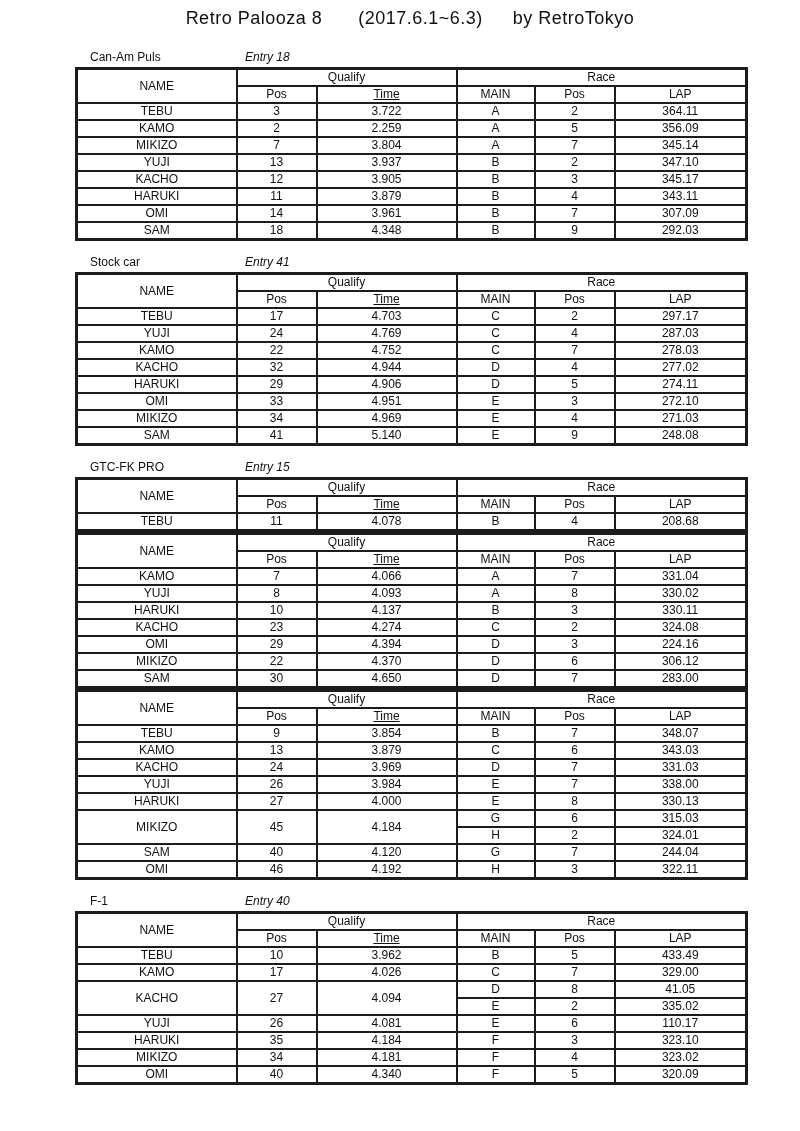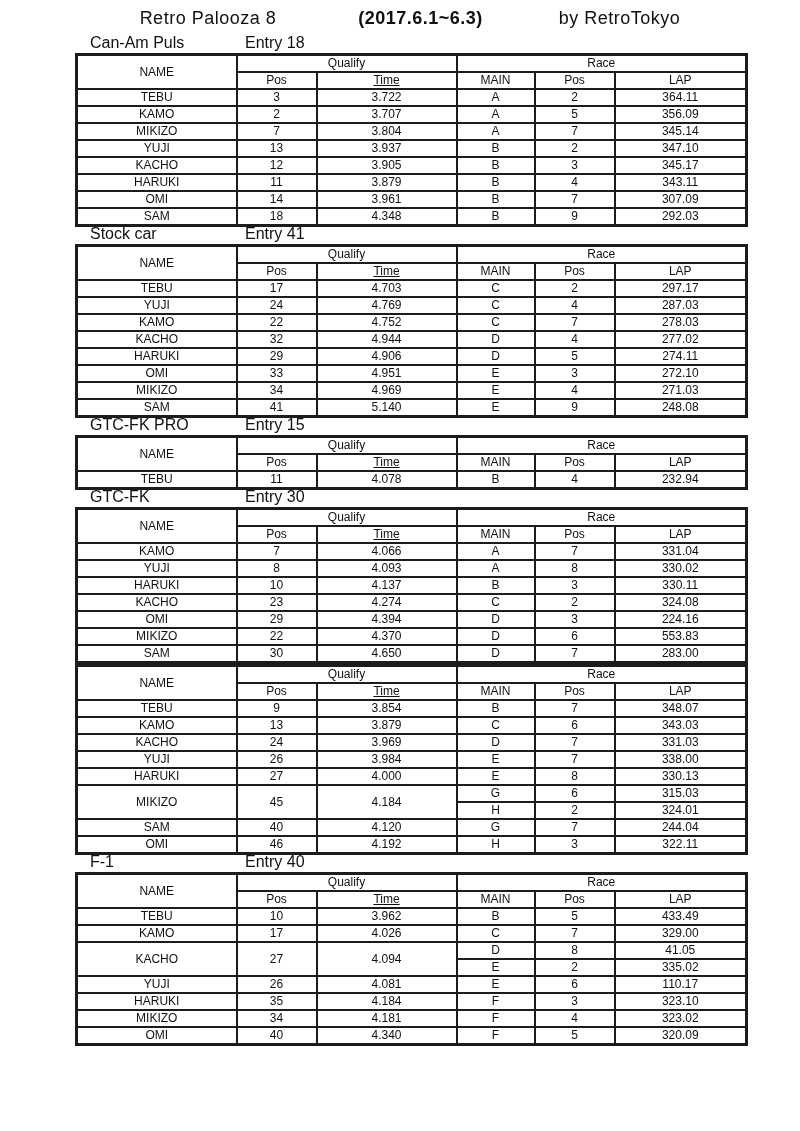--- a/index.html
+++ b/index.html
@@ -22,32 +22,32 @@
   }
   .title-row {
     width: 670px;
     display: flex;
     justify-content: center;
     align-items: baseline;
     font-size: 18px;
     letter-spacing: 0.5px;
     height: 28px;
     white-space: pre;
-    gap: 46px;
-  }
-  .title-dates { margin-left: 36px; margin-right: 30px; font-weight: bold; }
+  }
+  .title-dates { margin-left: 36px; margin-right: 30px; }
   .section-header {
     position: relative;
+    margin-top: 14px;
     margin-bottom: 2px;
     height: 15px;
-    font-size: 16px;
+    font-size: 12px;
     line-height: 14px;
   }
   .class-name { position: absolute; left: 15px; white-space: pre; }
-  .entry-count { position: absolute; left: 170px; white-space: pre; }
+  .entry-count { position: absolute; left: 170px; white-space: pre; font-style: italic; }
   table.results-table {
     border-collapse: collapse;
     table-layout: fixed;
     width: 670px;
     border: 3px solid var(--border-color);
     padding-left: 34px;
   }
   .results-table th, .results-table td {
     border: 2px solid var(--border-color);
     font-size: 12px;
@@ -112,21 +112,21 @@
               <td class="td-name">TEBU</td>
               <td>3</td>
               <td>3.722</td>
               <td>A</td>
               <td>2</td>
               <td>364.11</td>
             </tr>
             <tr>
               <td class="td-name">KAMO</td>
               <td>2</td>
-              <td>3.707</td>
+              <td>2.259</td>
               <td>A</td>
               <td>5</td>
               <td>356.09</td>
             </tr>
             <tr>
               <td class="td-name">MIKIZO</td>
               <td>7</td>
               <td>3.804</td>
               <td>A</td>
               <td>7</td>
@@ -301,31 +301,27 @@
           <th class="th-sub th-lap">LAP</th>
         </tr>
       </thead>
       <tbody>
             <tr>
               <td class="td-name">TEBU</td>
               <td>11</td>
               <td>4.078</td>
               <td>B</td>
               <td>4</td>
-              <td>232.94</td>
+              <td>208.68</td>
             </tr>
           </tbody>
     </table>
   </section>
 
   <section class="race-section">
-    <div class="section-header">
-      <span class="class-name">GTC-FK</span>
-      <span class="entry-count">Entry 30</span>
-    </div>
     <table class="results-table">
       <colgroup>
         <col style="width:160px">
         <col style="width:80px">
         <col style="width:140px">
         <col style="width:78px">
         <col style="width:80px">
         <col style="width:132px">
       </colgroup>
       <thead>
@@ -382,21 +378,21 @@
               <td>D</td>
               <td>3</td>
               <td>224.16</td>
             </tr>
             <tr>
               <td class="td-name">MIKIZO</td>
               <td>22</td>
               <td>4.370</td>
               <td>D</td>
               <td>6</td>
-              <td>553.83</td>
+              <td>306.12</td>
             </tr>
             <tr>
               <td class="td-name">SAM</td>
               <td>30</td>
               <td>4.650</td>
               <td>D</td>
               <td>7</td>
               <td>283.00</td>
             </tr>
           </tbody>

